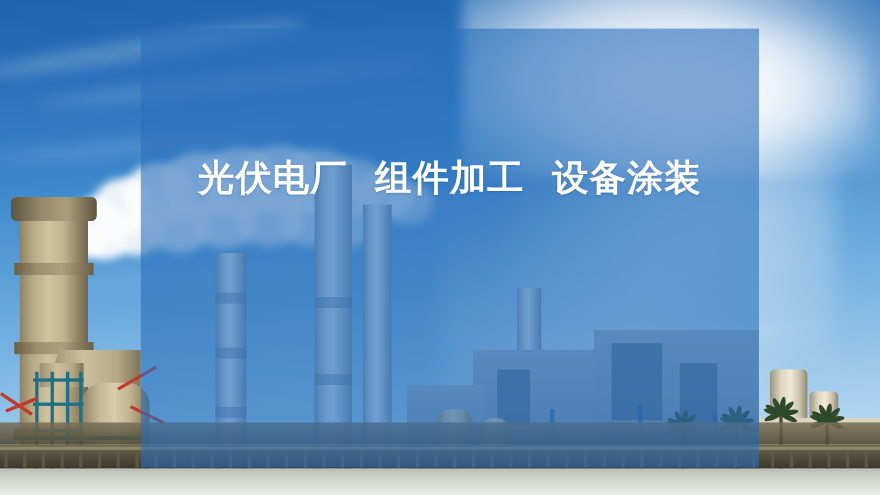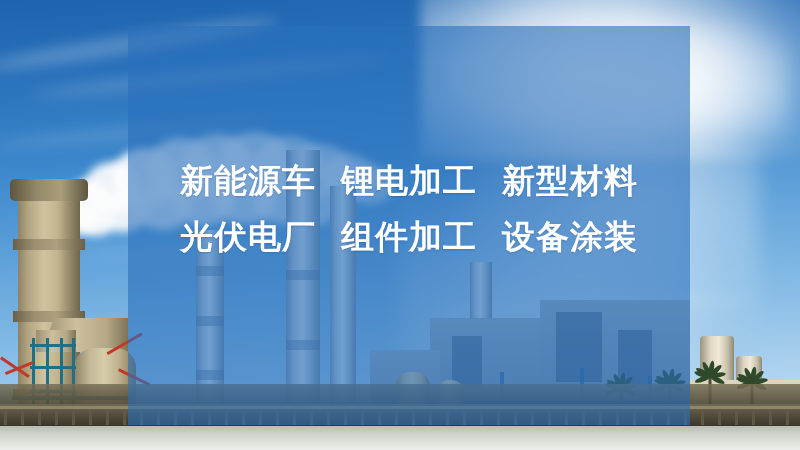--- a/index.html
+++ b/index.html
@@ -352,17 +352,16 @@
       <div class="post" style="position: absolute; left: 718px; top: 411px; width: 3px; height: 14px; background: rgba(95, 90, 70, 0.9);"></div>
       <div class="post" style="position: absolute; left: 735px; top: 411px; width: 3px; height: 14px; background: rgba(95, 90, 70, 0.9);"></div>
       <div class="post" style="position: absolute; left: 752px; top: 411px; width: 3px; height: 14px; background: rgba(95, 90, 70, 0.9);"></div>
       <div class="post" style="position: absolute; left: 769px; top: 411px; width: 3px; height: 14px; background: rgba(95, 90, 70, 0.9);"></div>
       <div class="post" style="position: absolute; left: 786px; top: 411px; width: 3px; height: 14px; background: rgba(95, 90, 70, 0.9);"></div>
     </div>
 
   <div class="overlay"></div>
 
   <div class="textblock">
-    <div class="sub sub1">新能源车  锂电加工  新型材料</div>
     <div class="sub sub2">光伏电厂  组件加工  设备涂装</div>
   </div>
 
 </div>
 
 </body></html>

